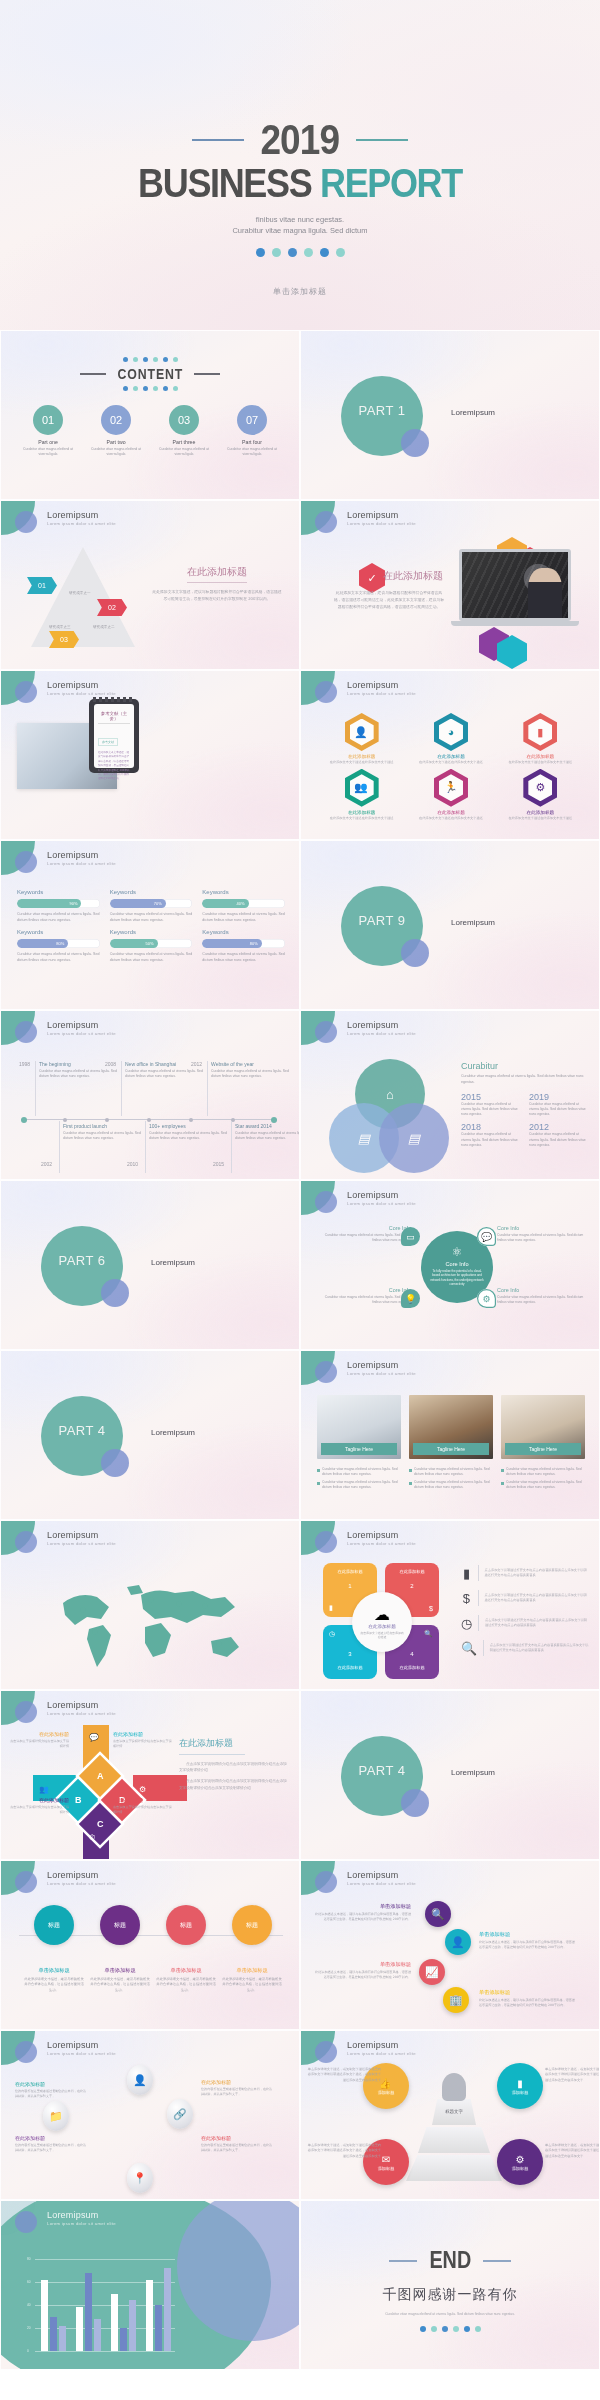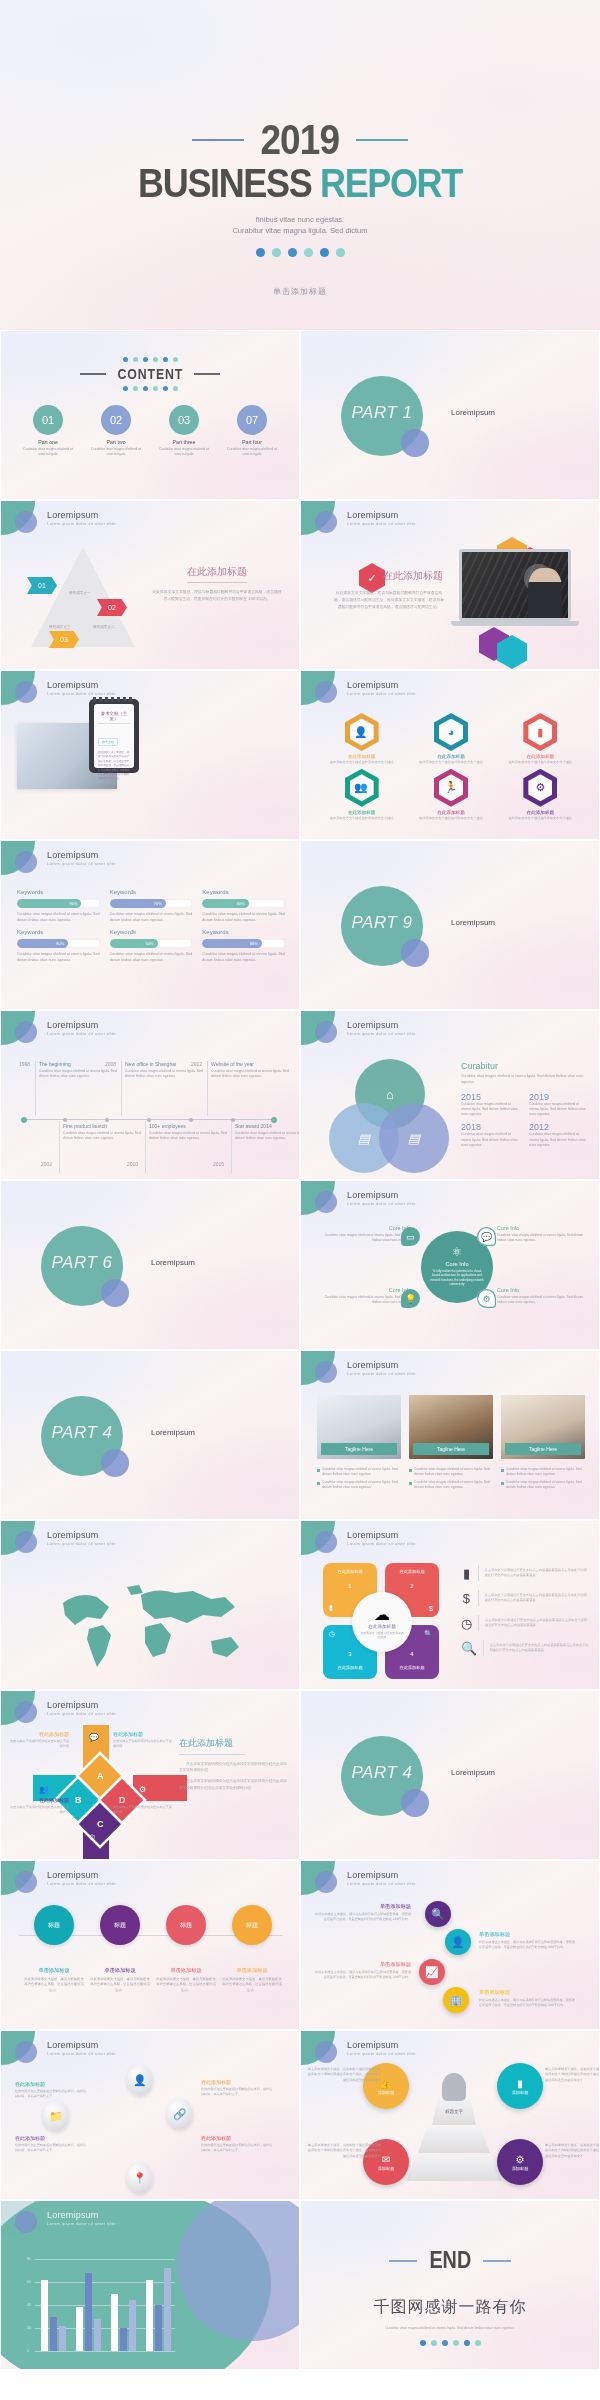--- a/index.html
+++ b/index.html
@@ -59,21 +59,21 @@
   .hdr .circ{
     position:absolute;left:14px;top:10px;width:22px;height:22px;border-radius:50%;
     background:#7b8fcd;opacity:.78;
   }
   .hdr .tt{ position:absolute;left:46px;top:9px;font-size:9px;color:#555;letter-spacing:.2px;}
   .hdr .ss{ position:absolute;left:46px;top:20px;font-size:4.2px;color:#a9a9b4;letter-spacing:.3px;}
 
   
   .part-blob{position:absolute;left:40px;top:45px;width:82px;height:80px;border-radius:50%;background:#6fb5ab;}
   .part-blob2{position:absolute;left:100px;top:98px;width:28px;height:28px;border-radius:50%;background:#7e92cf;opacity:.85;}
-  .part-txt{position:absolute;left:48px;top:72px;width:66px;text-align:center;font-size:17px;color:#f0f3f2;letter-spacing:.5px;font-style:italic;}
+  .part-txt{position:absolute;left:48px;top:72px;width:66px;text-align:center;font-size:13px;color:#f0f3f2;letter-spacing:.5px;}
   .part-side{position:absolute;left:150px;top:77px;font-size:8px;color:#4b4b55;}
 
   
   .cdots{display:flex;gap:5px;justify-content:center;}
   .cdots i{width:5px;height:5px;border-radius:50%;display:block;}
   .content-title{display:flex;align-items:center;justify-content:center;gap:7px;margin:4px 0;}
   .content-title .ln{width:26px;height:1.5px;background:#6a6a72;}
   .content-title b{font-size:14px;color:#4a4a4a;letter-spacing:1px;transform:scaleX(.88);}
   .parts-row{display:flex;justify-content:center;gap:16px;margin-top:14px;}
   .pcell{width:52px;text-align:center;}
@@ -199,21 +199,21 @@
   .cs-ylab{position:absolute;left:-8px;font-size:3.2px;color:rgba(255,255,255,.75);}
   .cs-bars{position:absolute;left:6px;right:0;bottom:0;height:92px;display:flex;align-items:flex-end;gap:10px;}
   .cs-grp{display:flex;align-items:flex-end;gap:2px;}
   .cs-bar{width:7px;}
 
   
   .end-wrap{position:absolute;left:0;right:0;top:46px;text-align:center;}
   .end-row{display:flex;align-items:center;justify-content:center;gap:9px;}
   .end-row .ln{width:28px;height:2px;background:#8fa6c4;}
   .end-row b{font-size:23px;color:#4c4c4c;letter-spacing:0px;transform:scaleX(.86);}
-  .end-cn{font-size:16px;color:#4f4f58;margin-top:23px;letter-spacing:1px;}
+  .end-cn{font-size:14px;color:#4f4f58;margin-top:12px;letter-spacing:1px;}
   .end-lat{font-size:3.4px;color:#a6a6ae;margin-top:8px;}
   .end-dots{margin-top:10px;display:flex;gap:5px;justify-content:center;}
   .end-dots i{width:6px;height:6px;border-radius:50%;display:block;}
 
   .cn{font-family:"DejaVu Sans","Liberation Sans",sans-serif;}
   .map{position:absolute;left:52px;top:52px;width:200px;height:100px;}
 </style>
 </head>
 <body>
 

